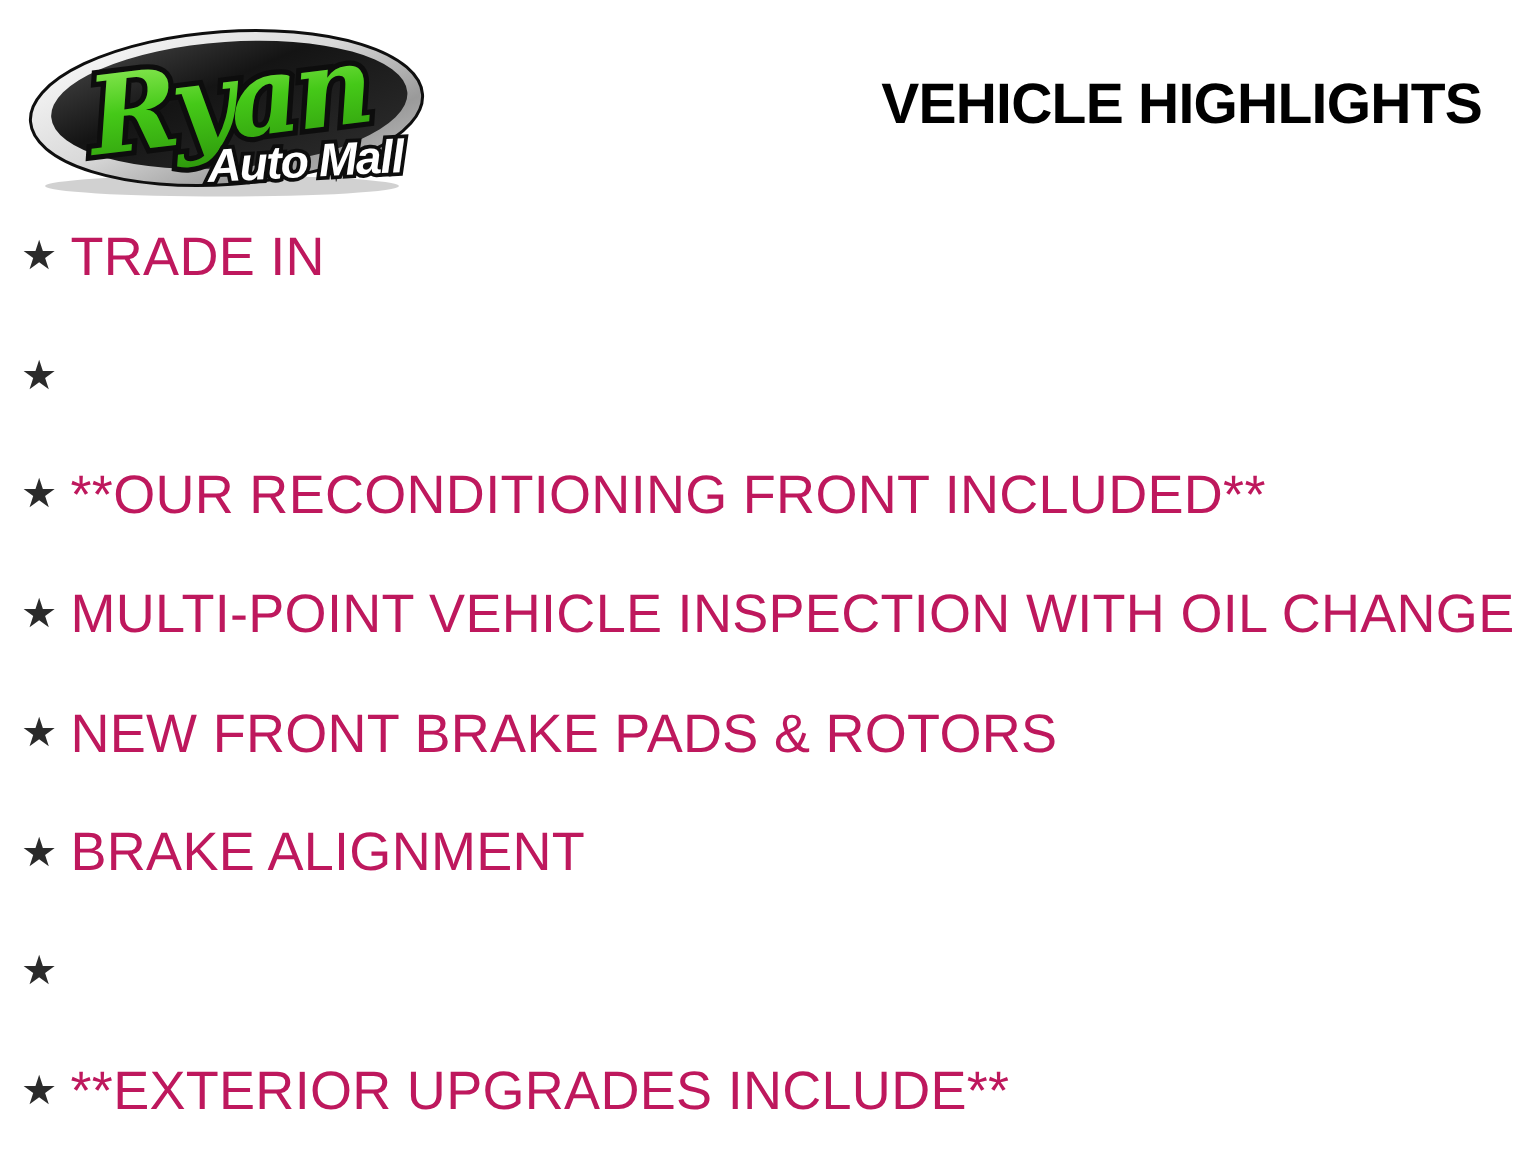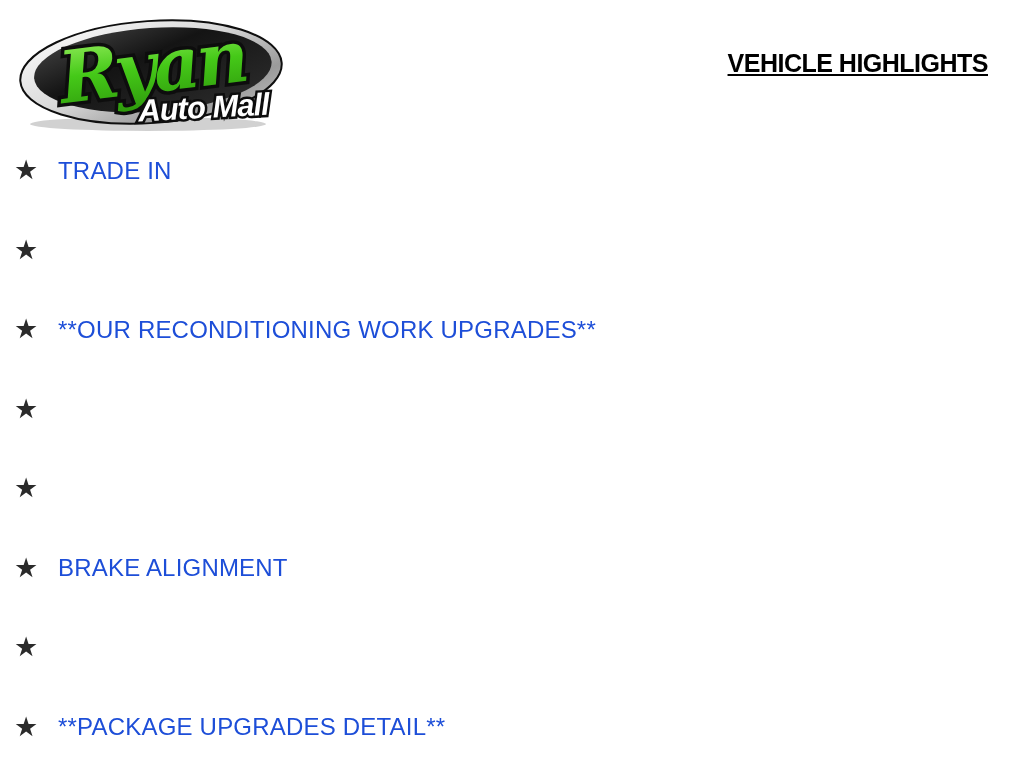--- a/index.html
+++ b/index.html
@@ -18,26 +18,25 @@
     position: absolute;
     top: 10px;
     left: 8px;
     width: 286px;
     height: 128px;
   }
   .page-title {
     position: absolute;
     top: 49px;
     right: 36px;
-    font-size: 25px;
+    font-size: 38px;
     font-weight: bold;
     letter-spacing: -0.5px;
     color: #000000;
     white-space: nowrap;
-    text-decoration: underline;
   }
 
   
   .highlights {
     position: absolute;
     top: 131px;
     left: 12px;
     right: 12px;
     list-style: none;
   }
@@ -49,25 +48,25 @@
   .star {
     width: 34px;
     flex: 0 0 34px;
     font-size: 27px;
     line-height: 1;
     color: #2b2b2b;
     text-align: left;
     padding-left: 2px;
   }
   .hl-label {
-    font-size: 24px;
+    font-size: 36px;
     letter-spacing: 0.2px;
-    color: #1d4ed8;
+    color: #be185d;
     white-space: nowrap;
-    margin-left: 12px;
+    margin-left: 1px;
   }
 </style>
 </head>
 <body>
 
 <div class="logo-wrap">
   <svg width="286" height="128" viewBox="0 0 286 128">
     <defs>
       <linearGradient id="chrome" x1="0" y1="0" x2="1" y2="1">
         <stop offset="0" stop-color="#ffffff"></stop>
@@ -105,32 +104,34 @@
 <ul class="highlights">
   <li>
     <span class="star">★</span>
     <span class="hl-label">TRADE IN</span>
   </li>
   <li>
     <span class="star">★</span>
   </li>
   <li>
     <span class="star">★</span>
-    <span class="hl-label">**OUR RECONDITIONING WORK UPGRADES**</span>
+    <span class="hl-label">**OUR RECONDITIONING FRONT INCLUDED**</span>
   </li>
   <li>
     <span class="star">★</span>
+    <span class="hl-label">MULTI-POINT VEHICLE INSPECTION WITH OIL CHANGE</span>
   </li>
   <li>
     <span class="star">★</span>
+    <span class="hl-label">NEW FRONT BRAKE PADS &amp; ROTORS</span>
   </li>
   <li>
     <span class="star">★</span>
     <span class="hl-label">BRAKE ALIGNMENT</span>
   </li>
   <li>
     <span class="star">★</span>
   </li>
   <li>
     <span class="star">★</span>
-    <span class="hl-label">**PACKAGE UPGRADES DETAIL**</span>
+    <span class="hl-label">**EXTERIOR UPGRADES INCLUDE**</span>
   </li>
 </ul>
 
 </body></html>

